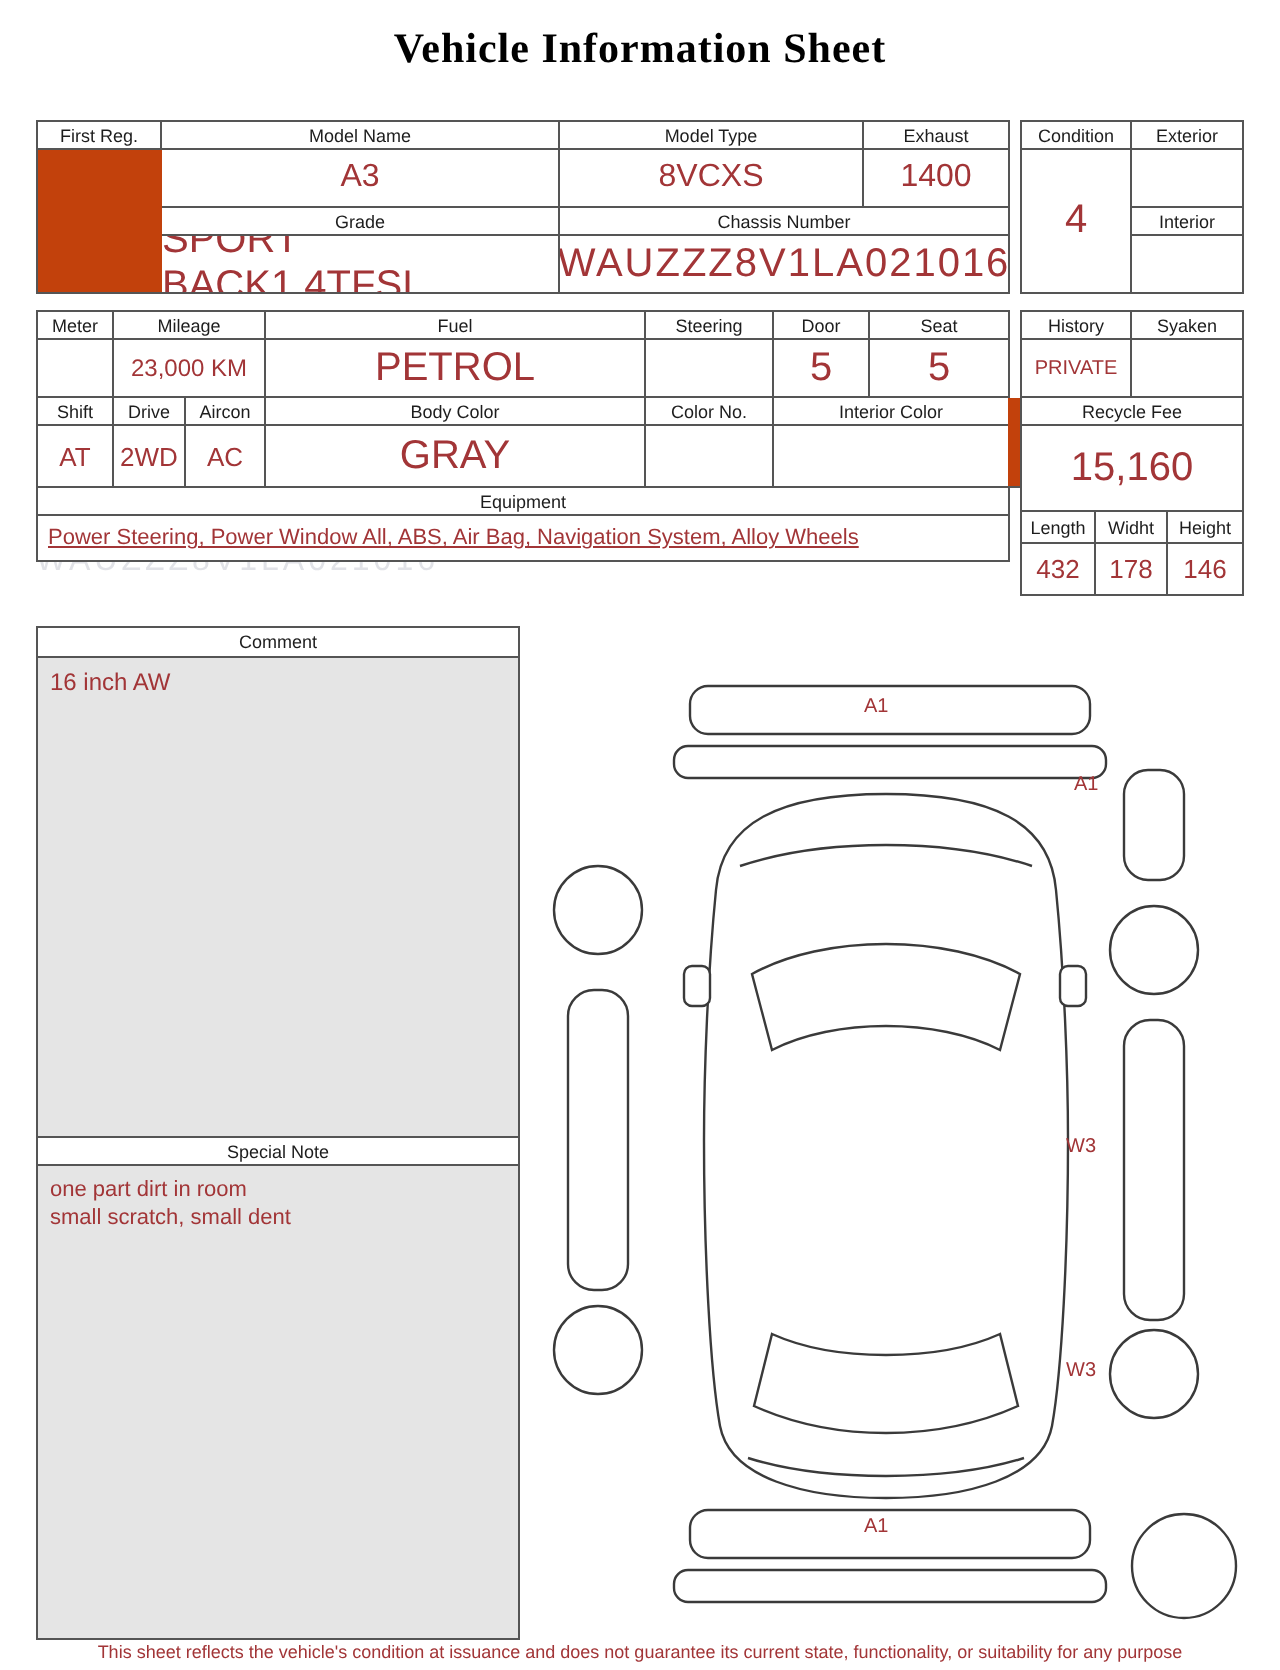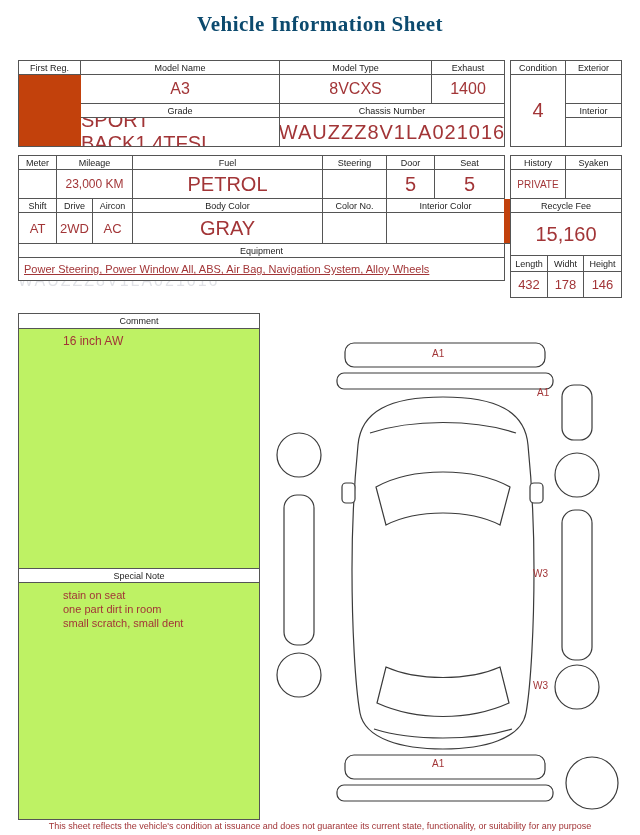--- a/index.html
+++ b/index.html
@@ -1,42 +1,42 @@
 <!DOCTYPE html>
 <html><head>
 <meta charset="utf-8">
 <style>
   * { margin:0; padding:0; box-sizing:border-box; }
   html,body { background:#fff; }
   body { width:640px; height:835px; font-family:"Liberation Sans", sans-serif; position:relative; overflow:hidden; }
   .page { position:absolute; left:0; top:0; width:640px; height:835px; background:#fff; }
 
   .title { position:absolute; top:12px; left:0; width:100%; text-align:center;
-           font-family:"Liberation Serif", serif; font-size:21px; font-weight:600; color:#0c4a6e; letter-spacing:.5px; }
+           font-family:"Liberation Serif", serif; font-size:21px; font-weight:600; color:#000000; letter-spacing:.5px; }
 
   .tbl { position:absolute; display:grid; border:1px solid #555; background:#c2410c; }
   .tbl.cont { border-top:none; }
   .cell { border-right:1px solid #555; border-bottom:1px solid #555;
           display:flex; align-items:center; justify-content:center; overflow:hidden; background:#fff; }
   .cell.lc { border-right:none; }
   .cell.lr { border-bottom:none; }
   .hdr { font-size:9px; color:#1d1d1d; }
   .val { color:#a23537; }
   .fs10{font-size:10px;} .fs11{font-size:11px;text-decoration:underline;} .fs12{font-size:12px;} .fs13{font-size:13px;}
   .fs15{font-size:20px;} .fs16{font-size:16px;} .fs20{font-size:20px;}
   .left-al { justify-content:flex-start; padding-left:5px; }
 
   .firstreg { flex-direction:column; align-items:flex-start; justify-content:center; padding-left:8px; line-height:17px; font-size:15px; }
 
-  .box { position:absolute; border:1px solid #555; background:#bef264;padding-left:22px; }
+  .box { position:absolute; border:1px solid #555; background:#e5e5e5;padding-left:22px; }
   .box-hdr { position:absolute; left:0; right:0; display:flex; align-items:center; justify-content:center;
              font-size:9px; color:#1d1d1d; background:#fff; }
   .bb { border-bottom:1px solid #555; }
   .bt { border-top:1px solid #555; }
-  .box-content { position:absolute; left:0; right:0; color:#a23537; text-align:left; padding:5px 6px;margin-left:38px; }
+  .box-content { position:absolute; left:0; right:0; color:#a23537; text-align:left; padding:5px 6px; }
   .note-line { line-height:14px; font-size:11px; }
 
   .diagram { position:absolute; }
   .diagram svg { position:absolute; left:0; top:0; }
   .dlabel { position:absolute; color:#a23537; font-size:10px; line-height:11px; }
 
   .watermark { position:absolute; color:#c9ccd4; opacity:.55; font-size:16px; letter-spacing:2px; }
 
   .footer { position:absolute; left:0; top:821px; width:100%; text-align:center; font-size:9px; color:#a23537; }
 </style>
@@ -129,21 +129,20 @@
     <div class="cell val fs13 lr" style="grid-area:2/1;">432</div>
     <div class="cell val fs13 lr" style="grid-area:2/2;">178</div>
     <div class="cell val fs13 lr lc" style="grid-area:2/3;">146</div>
   </div>
 
   <div class="box" style="left:18px; top:313px; width:242px; height:507px;">
     <div class="box-hdr bb" style="top:0; height:15px;">Comment</div>
     <div class="box-content fs12" style="top:15px; height:239px;">16 inch AW</div>
     <div class="box-hdr bt bb" style="top:254px; height:15px;">Special Note</div>
     <div class="box-content" style="top:269px; bottom:0;">
-      <div class="note-line">stain on seat</div>
       <div class="note-line">one part dirt in room</div>
       <div class="note-line">small scratch, small dent</div>
     </div>
   </div>
 
   <div class="diagram" style="left:262px; top:315px; width:372px; height:510px;">
     <svg width="372" height="510" viewBox="0 0 372 510">
       <g fill="#ffffff" stroke="#3a3a3a" stroke-width="1.2">
 
         <path d="M 96 130 C 99 96 128 82 181 82 C 234 82 263 96 266 130

